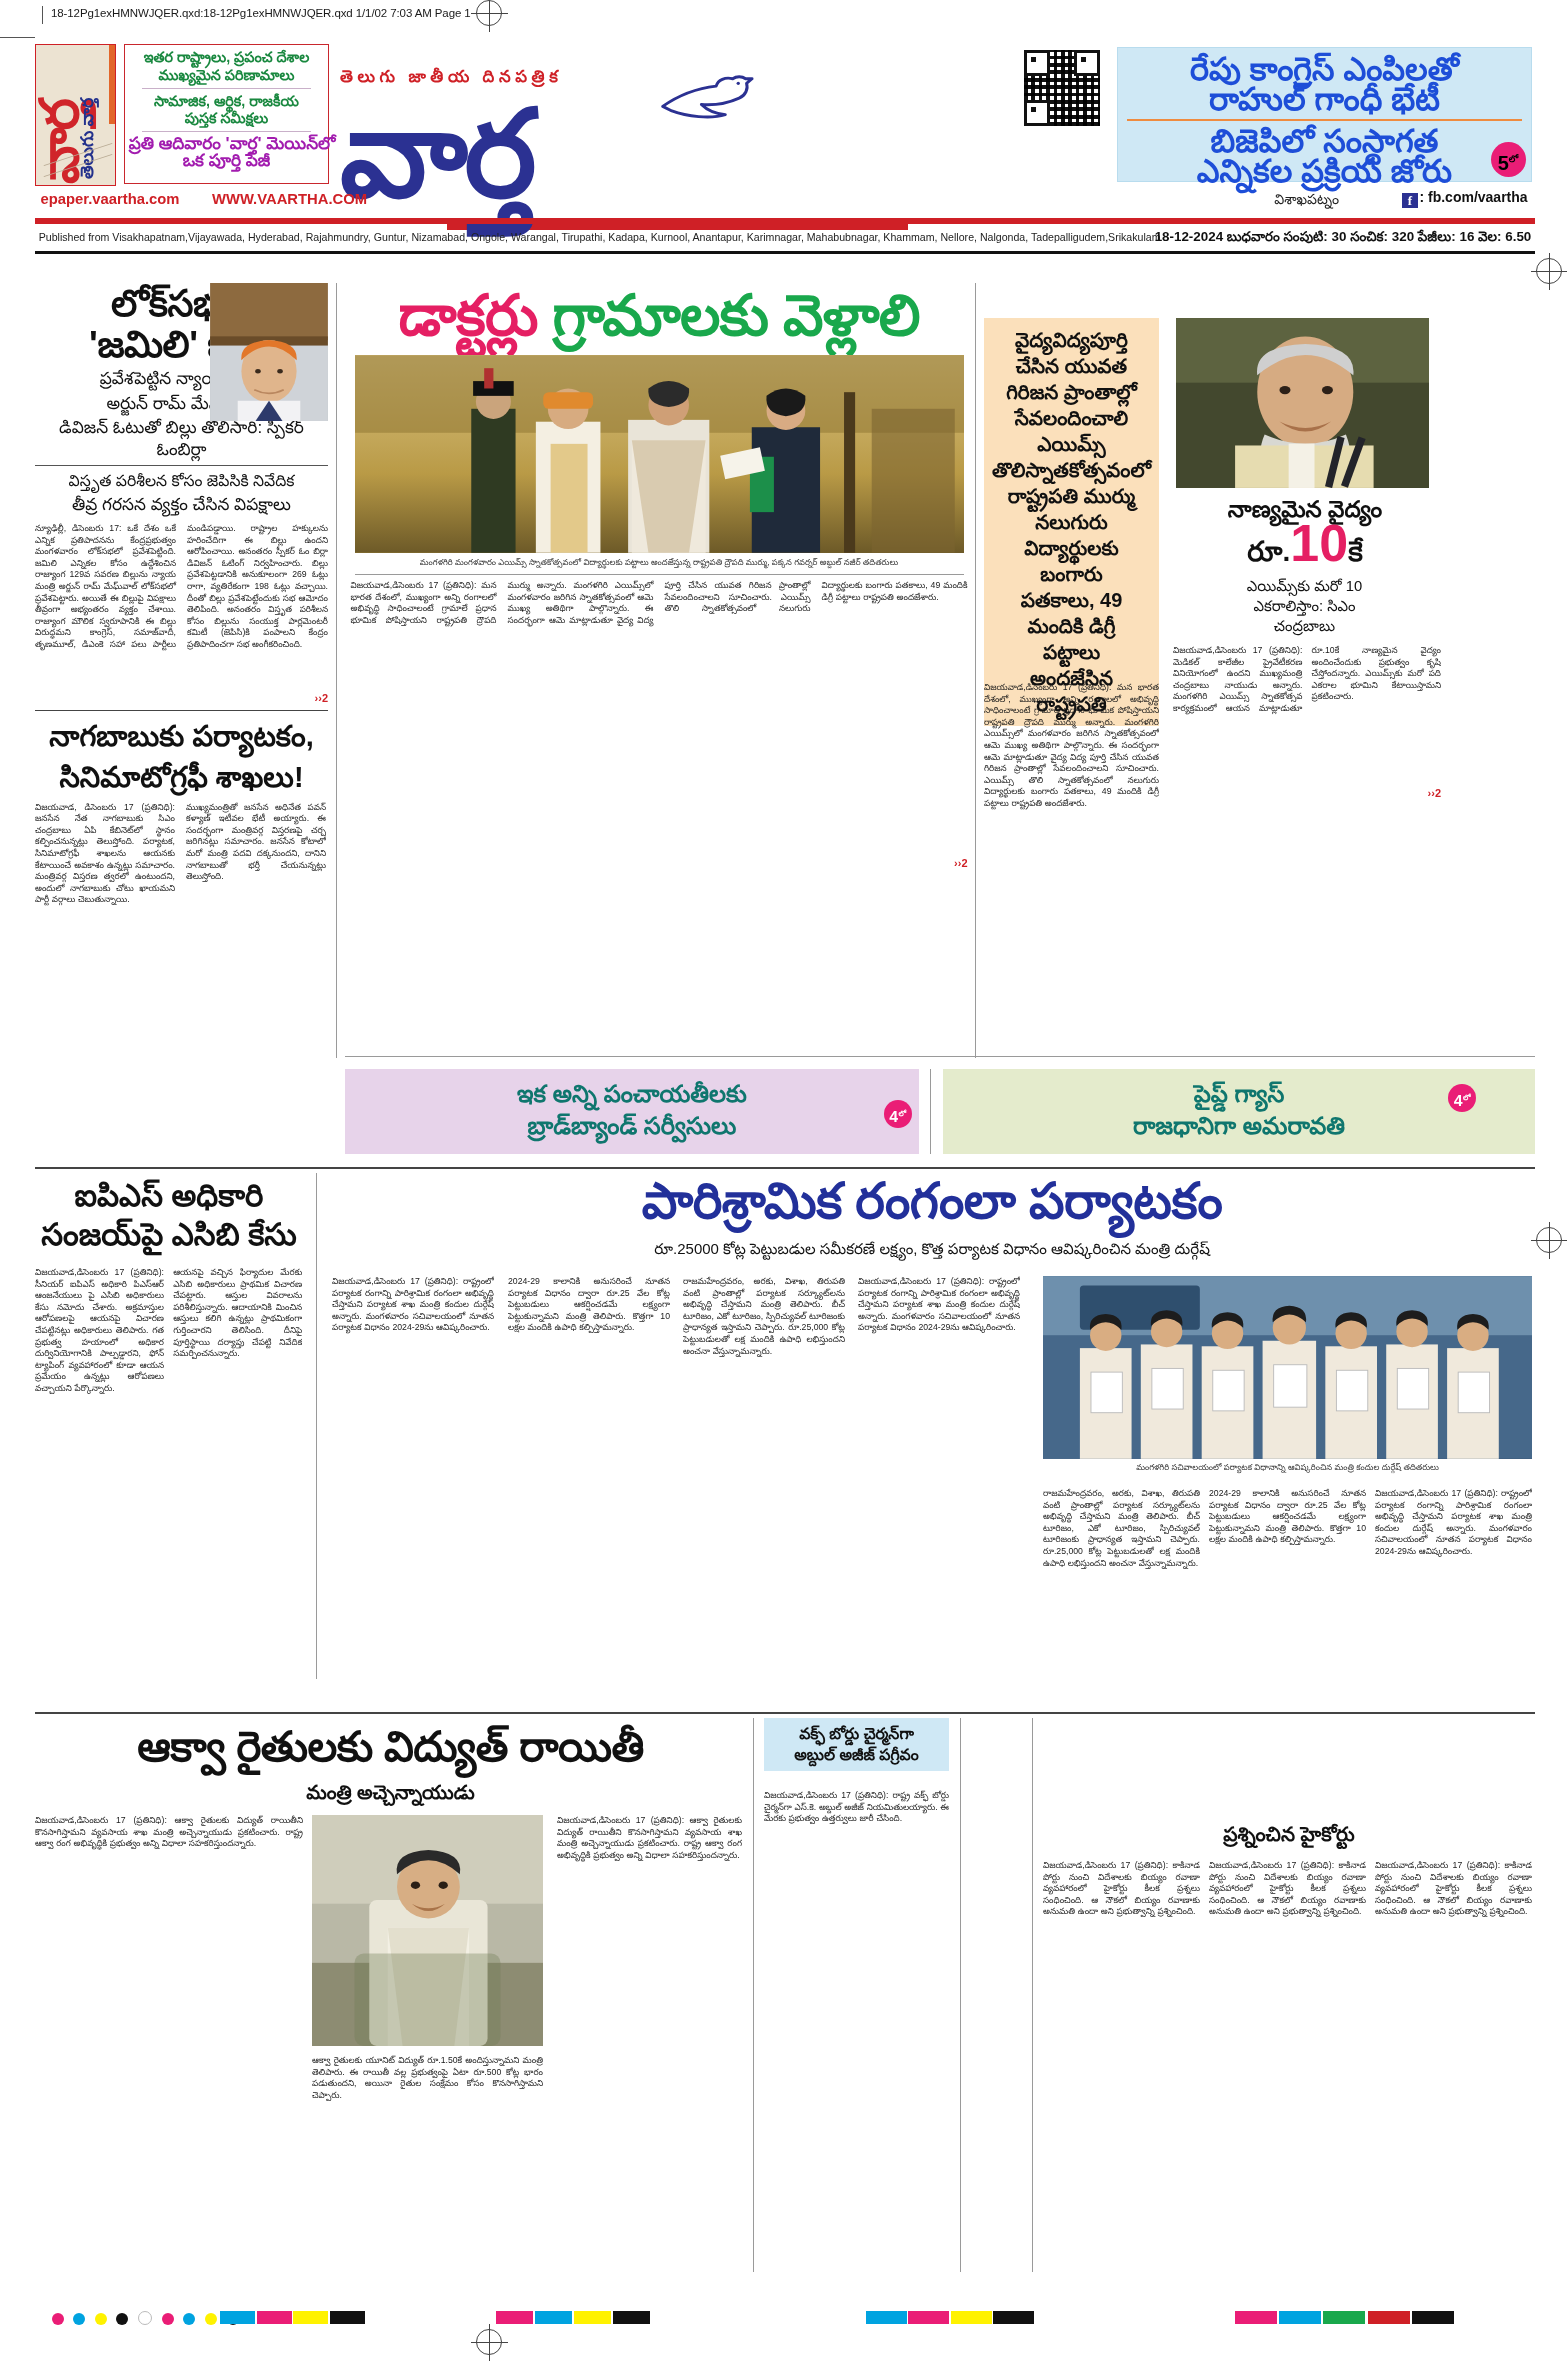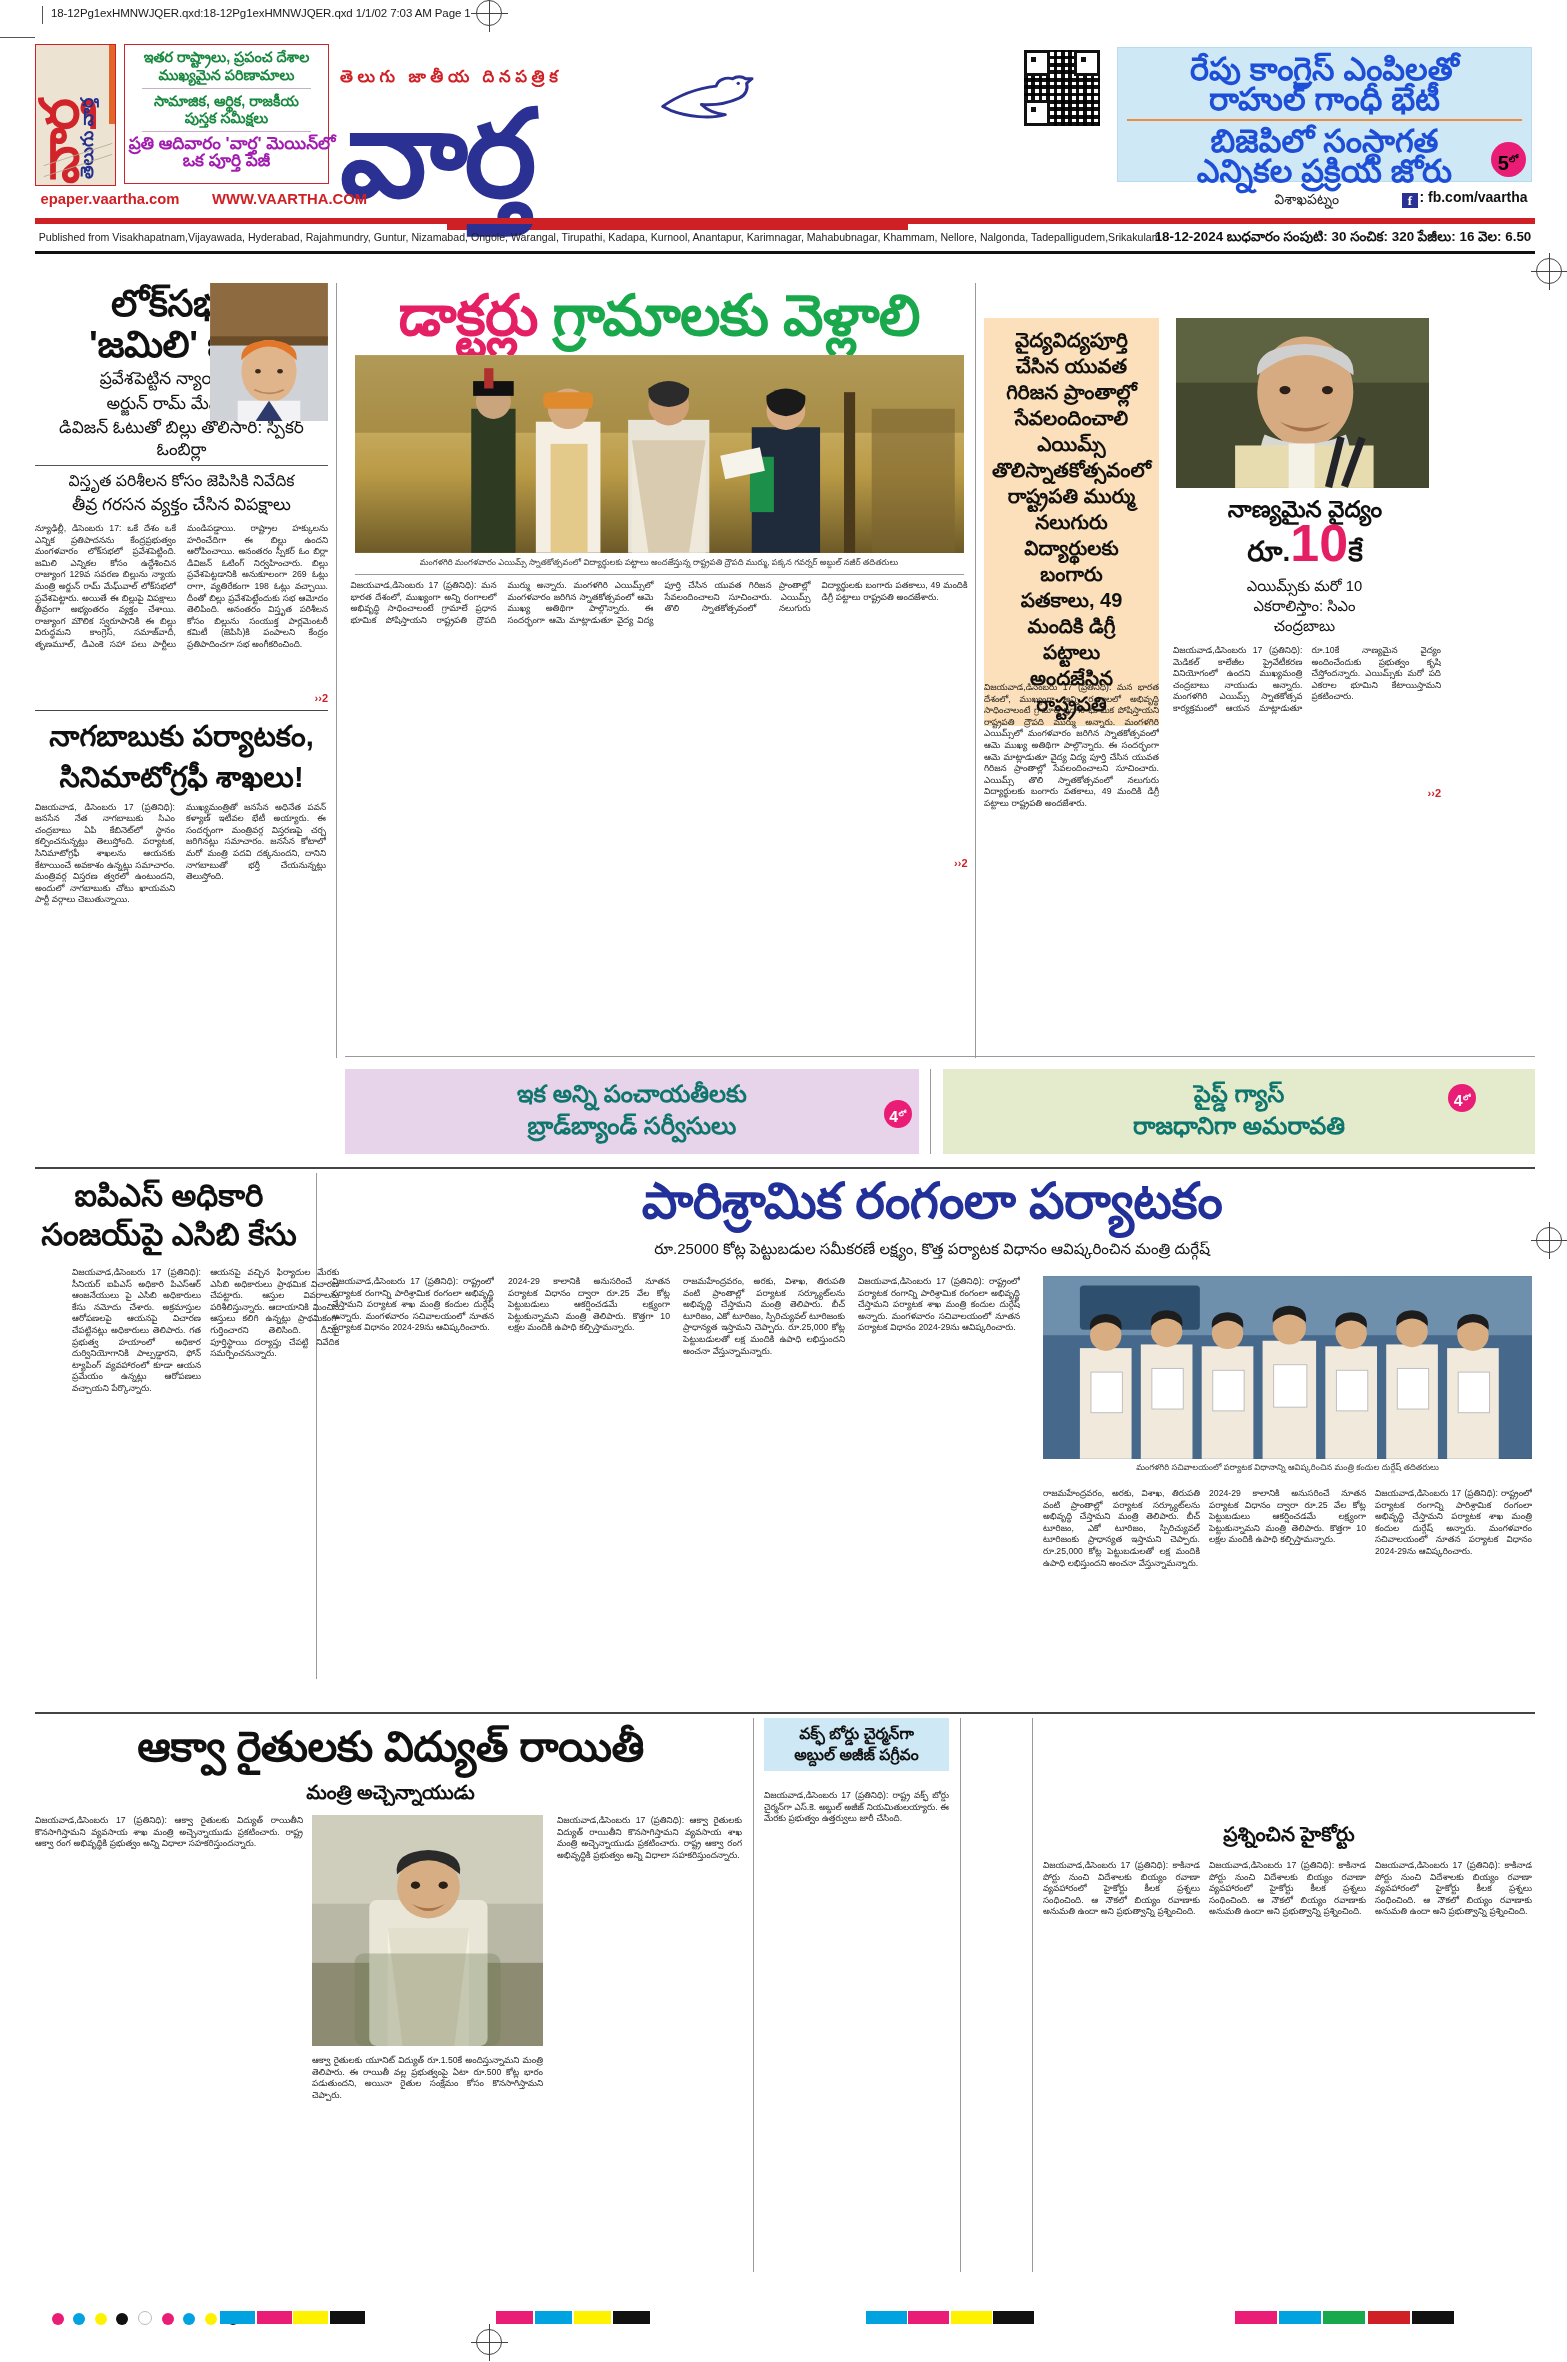--- a/index.html
+++ b/index.html
@@ -805,21 +805,21 @@
   </div>
 
   <div class="secB">
     <div class="hrule-thick" style="left:0; top:0; width:1500px;"></div>
     <div class="vrule" style="left:281px; top:5.5px; height:506px;"></div>
 
     <div class="b-head-left">
       <div>ఐపిఎస్ అధికారి</div>
       <div>సంజయ్‌పై ఎసిబి కేసు</div>
     </div>
-    <div style="position:absolute; left:0; top:100px; width:268px; display:flex; gap:9.2px;margin-left:37px;">
+    <div style="position:absolute; left:0; top:100px; width:268px; display:flex; gap:9.2px;">
       <div class="tel-body clip-text" style="width:129px; height:397px;">విజయవాడ,డిసెంబరు 17 (ప్రతినిధి): సీనియర్ ఐపిఎస్ అధికారి పిఎస్ఆర్ ఆంజనేయులు పై ఎసిబి అధికారులు కేసు నమోదు చేశారు. అక్రమాస్తుల ఆరోపణలపై ఆయనపై విచారణ చేపట్టినట్లు అధికారులు తెలిపారు. గత ప్రభుత్వ హయాంలో అధికార దుర్వినియోగానికి పాల్పడ్డారని, ఫోన్ ట్యాపింగ్ వ్యవహారంలో కూడా ఆయన ప్రమేయం ఉన్నట్లు ఆరోపణలు వచ్చాయని పేర్కొన్నారు.</div>
       <div class="tel-body clip-text" style="width:129px; height:397px;">ఆయనపై వచ్చిన ఫిర్యాదుల మేరకు ఎసిబి అధికారులు ప్రాథమిక విచారణ చేపట్టారు. ఆస్తుల వివరాలను పరిశీలిస్తున్నారు. ఆదాయానికి మించిన ఆస్తులు కలిగి ఉన్నట్లు ప్రాథమికంగా గుర్తించారని తెలిసింది. దీనిపై పూర్తిస్థాయి దర్యాప్తు చేపట్టి నివేదిక సమర్పించనున్నారు.</div>
     </div>
 
     <div class="b-head-main">పారిశ్రామిక రంగంలా పర్యాటకం</div>
     <div class="b-sub-main">రూ.25000 కోట్ల పెట్టుబడుల సమీకరణే లక్ష్యం, కొత్త పర్యాటక విధానం ఆవిష్కరించిన మంత్రి దుర్గేష్</div>
 
     <div class="tel-body clip-text" style="position:absolute; left:297px; top:109px; width:162px; height:388px;">విజయవాడ,డిసెంబరు 17 (ప్రతినిధి): రాష్ట్రంలో పర్యాటక రంగాన్ని పారిశ్రామిక రంగంలా అభివృద్ధి చేస్తామని పర్యాటక శాఖ మంత్రి కందుల దుర్గేష్ అన్నారు. మంగళవారం సచివాలయంలో నూతన పర్యాటక విధానం 2024-29ను ఆవిష్కరించారు.</div>
     <div class="tel-body clip-text" style="position:absolute; left:473px; top:109px; width:162px; height:388px;">2024-29 కాలానికి అనుసరించే నూతన పర్యాటక విధానం ద్వారా రూ.25 వేల కోట్ల పెట్టుబడులు ఆకర్షించడమే లక్ష్యంగా పెట్టుకున్నామని మంత్రి తెలిపారు. కొత్తగా 10 లక్షల మందికి ఉపాధి కల్పిస్తామన్నారు.</div>
     <div class="tel-body clip-text" style="position:absolute; left:648px; top:109px; width:162px; height:388px;">రాజమహేంద్రవరం, అరకు, విశాఖ, తిరుపతి వంటి ప్రాంతాల్లో పర్యాటక సర్క్యూట్‌లను అభివృద్ధి చేస్తామని మంత్రి తెలిపారు. బీచ్ టూరిజం, ఎకో టూరిజం, స్పిరిచ్యువల్ టూరిజంకు ప్రాధాన్యత ఇస్తామని చెప్పారు. రూ.25,000 కోట్ల పెట్టుబడులతో లక్ష మందికి ఉపాధి లభిస్తుందని అంచనా వేస్తున్నామన్నారు.</div>

